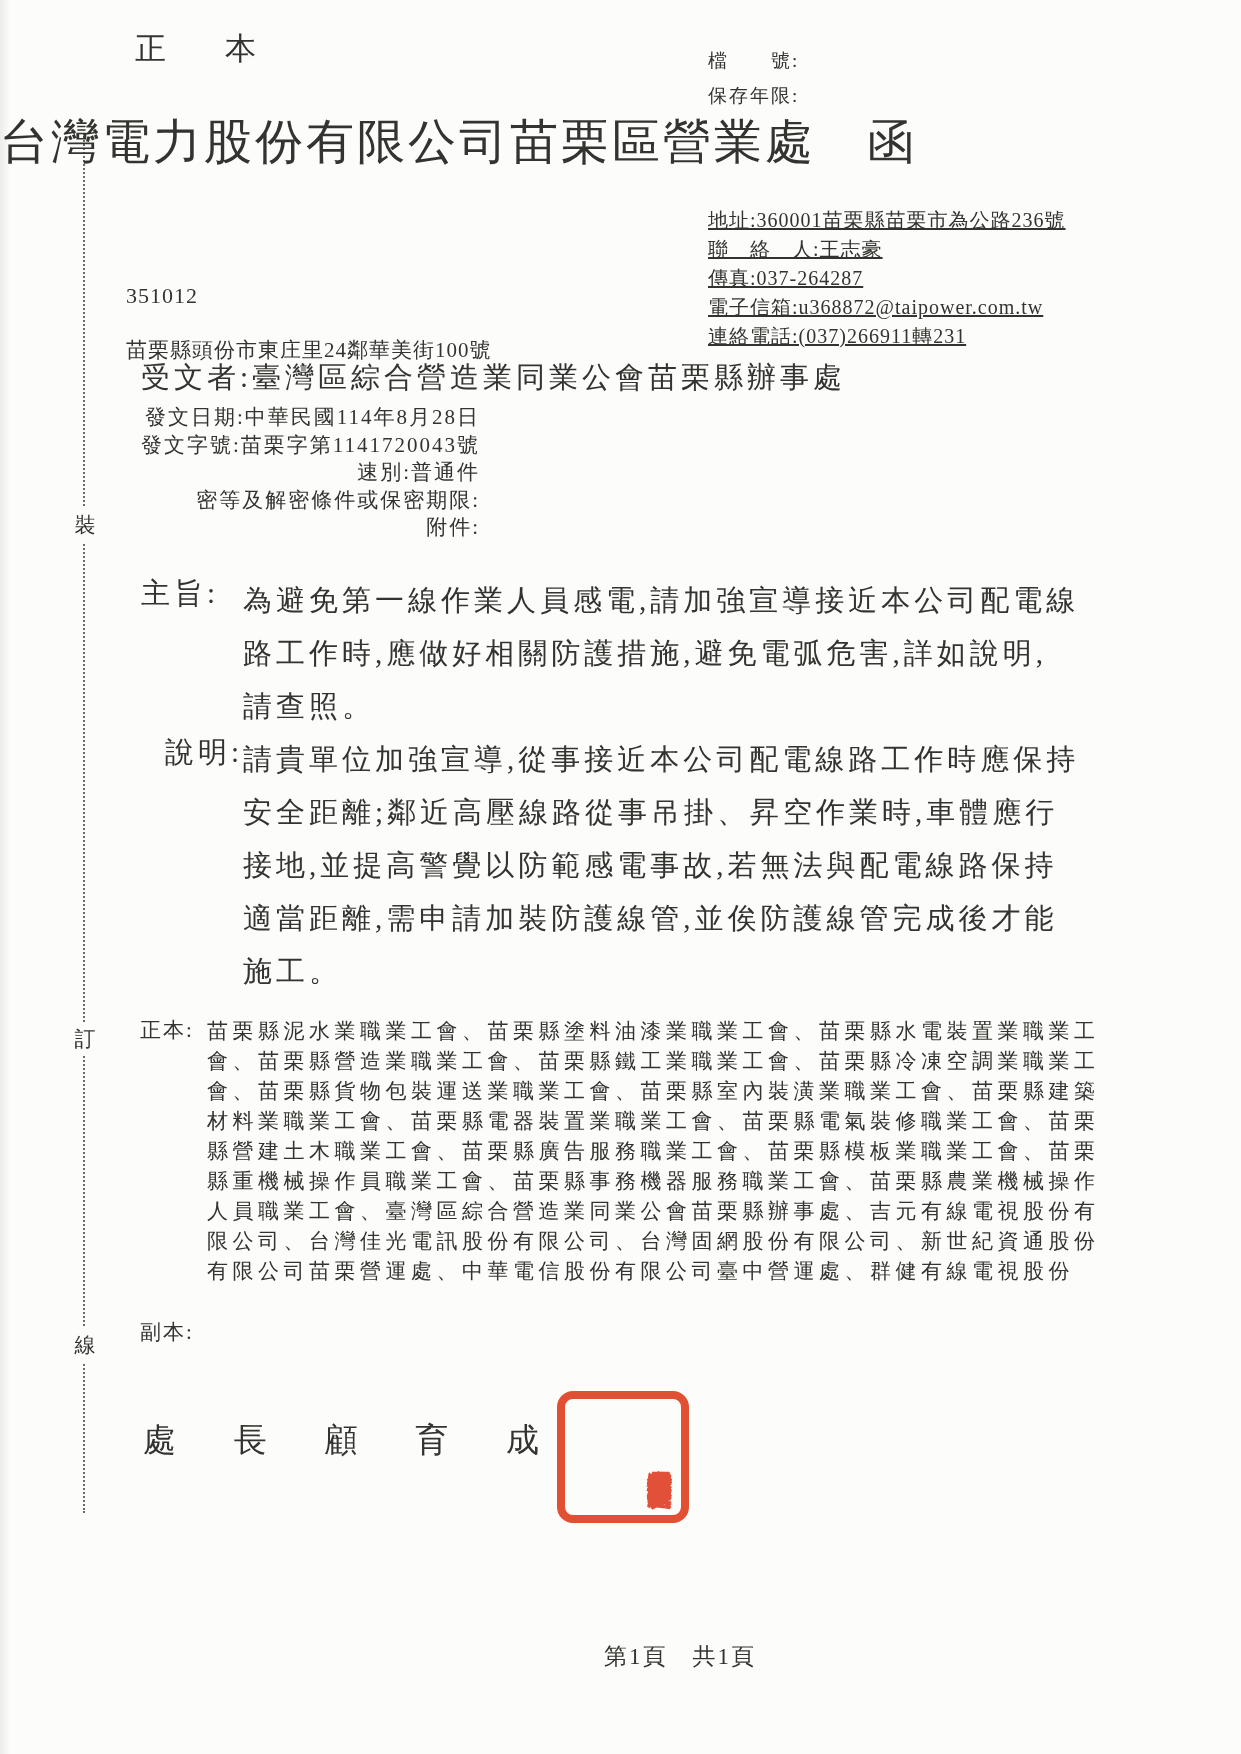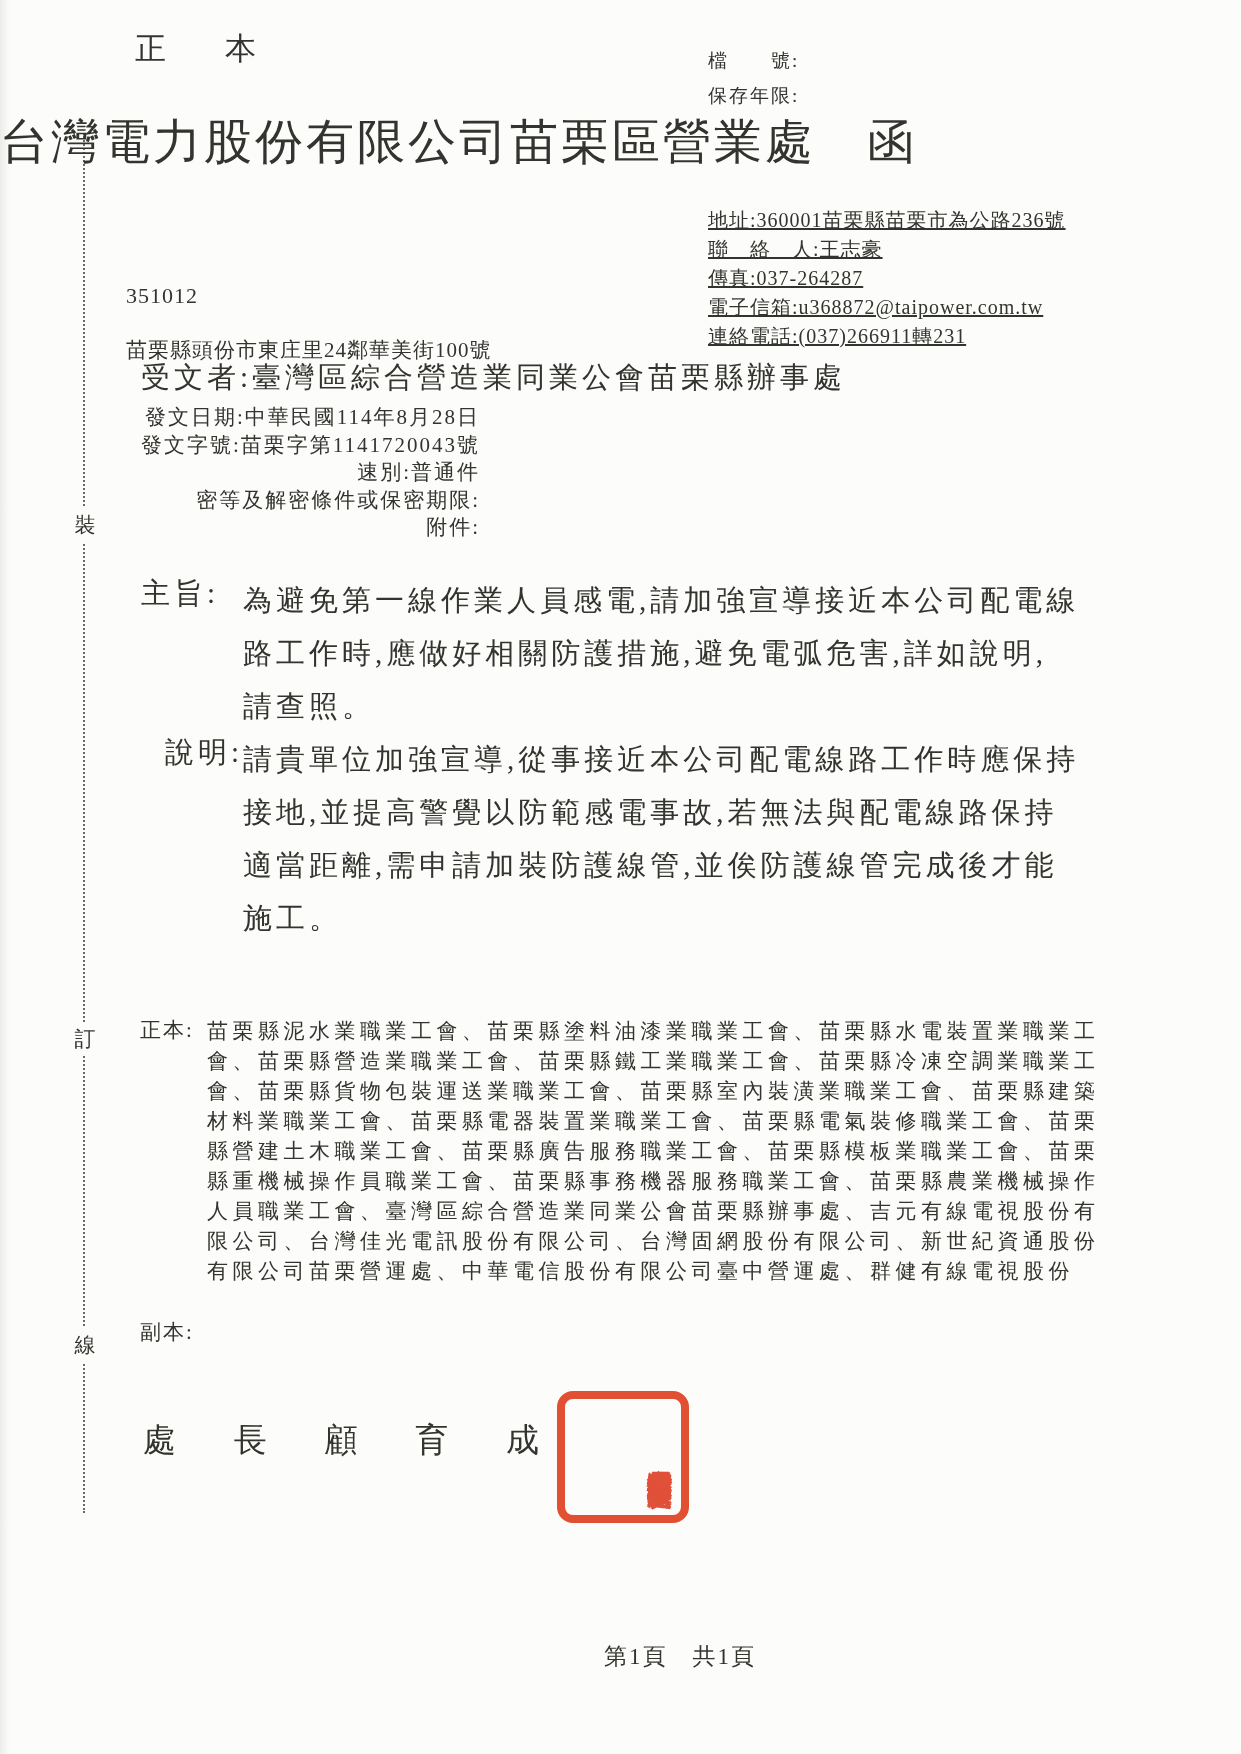--- a/index.html
+++ b/index.html
@@ -121,20 +121,21 @@
   <div class="abs blk-label subject-label">主旨:</div>
   <div class="abs subject-lines">
     <div>為避免第一線作業人員感電,請加強宣導接近本公司配電線</div>
     <div>路工作時,應做好相關防護措施,避免電弧危害,詳如說明,</div>
     <div>請查照。</div>
   </div>
 
   <div class="abs blk-label desc-label">說明:</div>
   <div class="abs desc-lines">
     <div>請貴單位加強宣導,從事接近本公司配電線路工作時應保持</div>
+    <div>安全距離;鄰近高壓線路從事吊掛、昇空作業時,車體應行</div>
     <div>接地,並提高警覺以防範感電事故,若無法與配電線路保持</div>
     <div>適當距離,需申請加裝防護線管,並俟防護線管完成後才能</div>
     <div>施工。</div>
   </div>
 
   <div class="abs copies-label">正本:</div>
   <div class="abs copies-lines">
     <div>苗栗縣泥水業職業工會、苗栗縣塗料油漆業職業工會、苗栗縣水電裝置業職業工</div>
     <div>會、苗栗縣營造業職業工會、苗栗縣鐵工業職業工會、苗栗縣冷凍空調業職業工</div>
     <div>會、苗栗縣貨物包裝運送業職業工會、苗栗縣室內裝潢業職業工會、苗栗縣建築</div>

